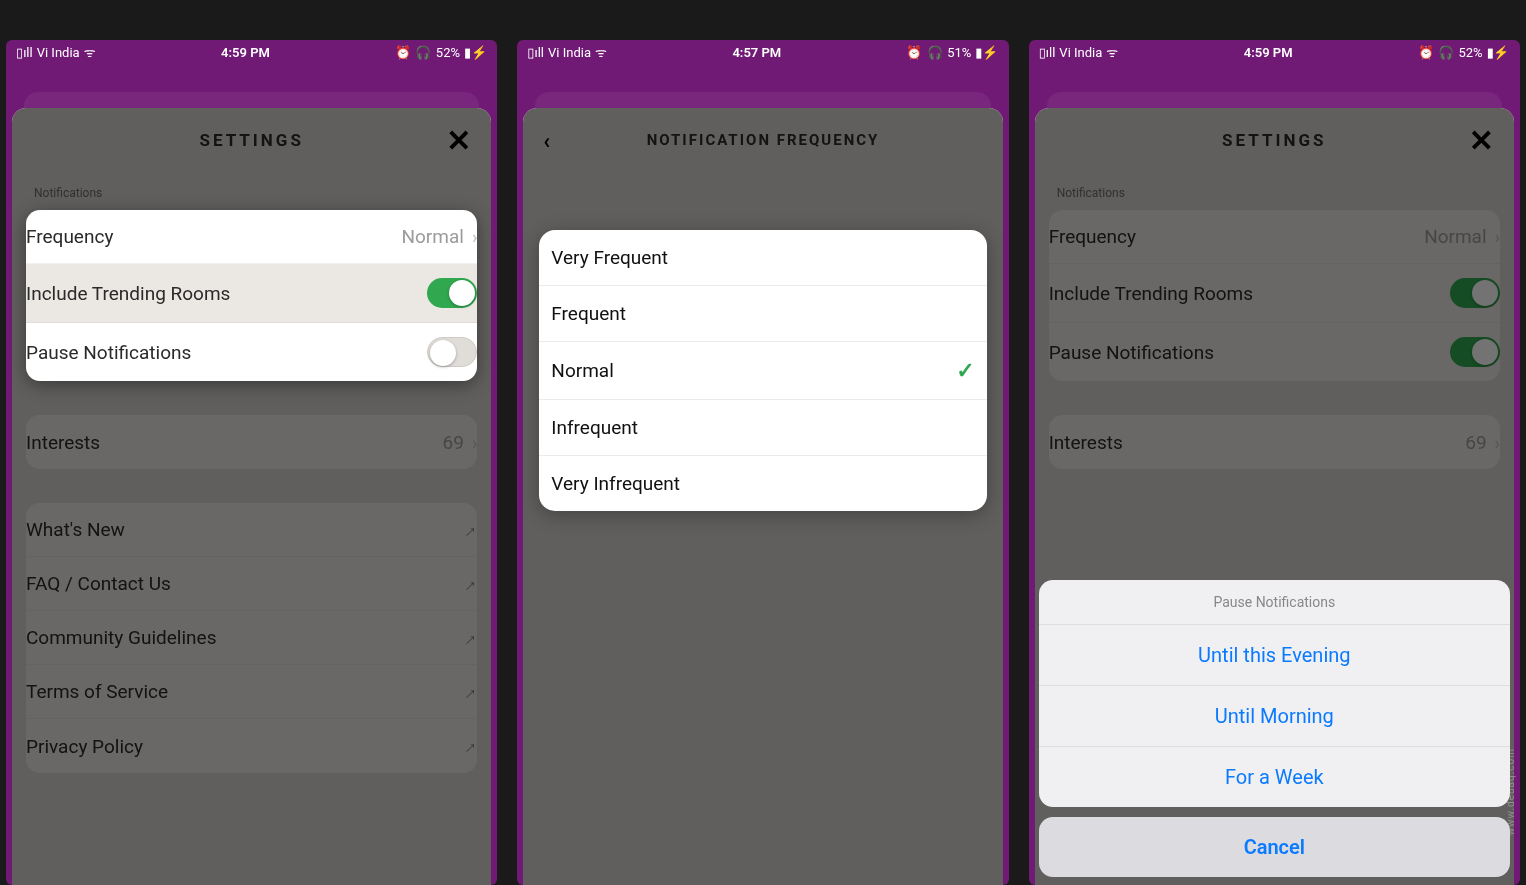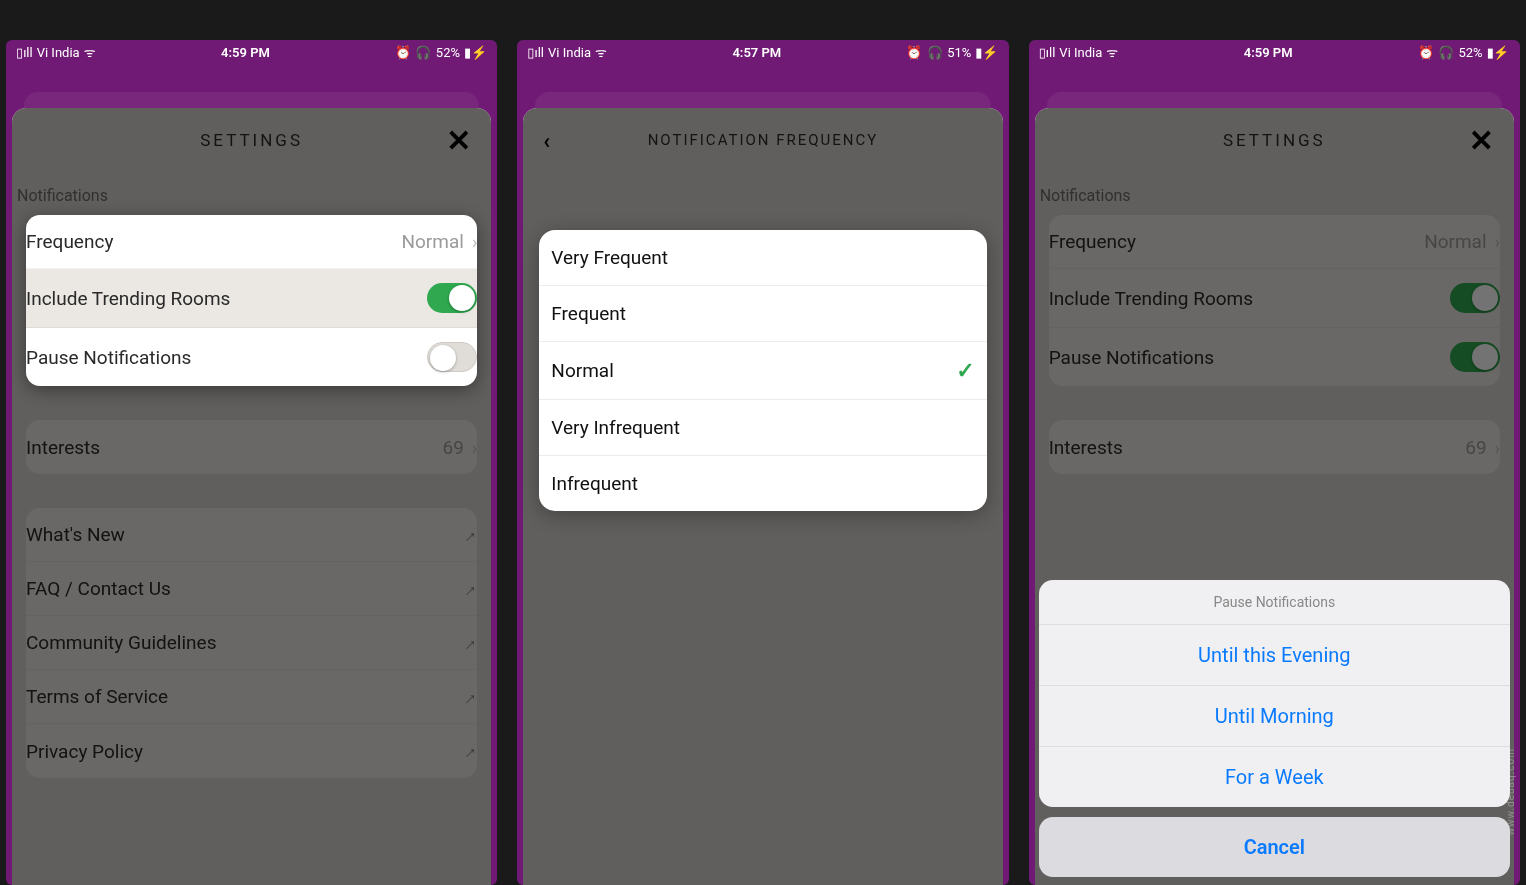--- a/index.html
+++ b/index.html
@@ -63,43 +63,43 @@
     display: flex;
     align-items: center;
     justify-content: center;
     position: relative;
     height: 64px;
     padding: 0 20px;
   }
   .header-title {
     font-size: 17px;
     letter-spacing: 3px;
-    font-weight: 400;
+    font-weight: 700;
     color: #2b2b2b;
   }
   .header-close {
     position: absolute;
     right: 20px;
     font-size: 30px;
     font-weight: 700;
     color: #000;
     cursor: pointer;
   }
   .header-back {
     position: absolute;
     left: 20px;
     font-size: 22px;
     font-weight: 700;
     color: #000;
     cursor: pointer;
   }
   .section-label {
     color: #6b6b6b;
-    font-size: 16px;
-    padding: 14px 5px 6px;
+    font-size: 12px;
+    padding: 14px 22px 6px;
   }
   .group {
     background: #ebe7e3;
     margin: 4px 14px;
     border-radius: 14px;
     overflow: hidden;
   }
   .row {
     display: flex;
     align-items: center;
@@ -342,24 +342,24 @@
         <span>Very Frequent</span>
       </div>
       <div class="freq-row">
         <span>Frequent</span>
       </div>
       <div class="freq-row">
         <span>Normal</span>
         <span class="check">✓</span>
       </div>
       <div class="freq-row">
+        <span>Infrequent</span>
+      </div>
+      <div class="freq-row">
         <span>Very Infrequent</span>
-      </div>
-      <div class="freq-row">
-        <span>Infrequent</span>
       </div>
     </div>
   </div>
 </div>
 
 <div class="phone">
   <div class="status-bar">
     <div class="status-left">
       <span>▯ıll</span>
       <span>Vi India</span>

